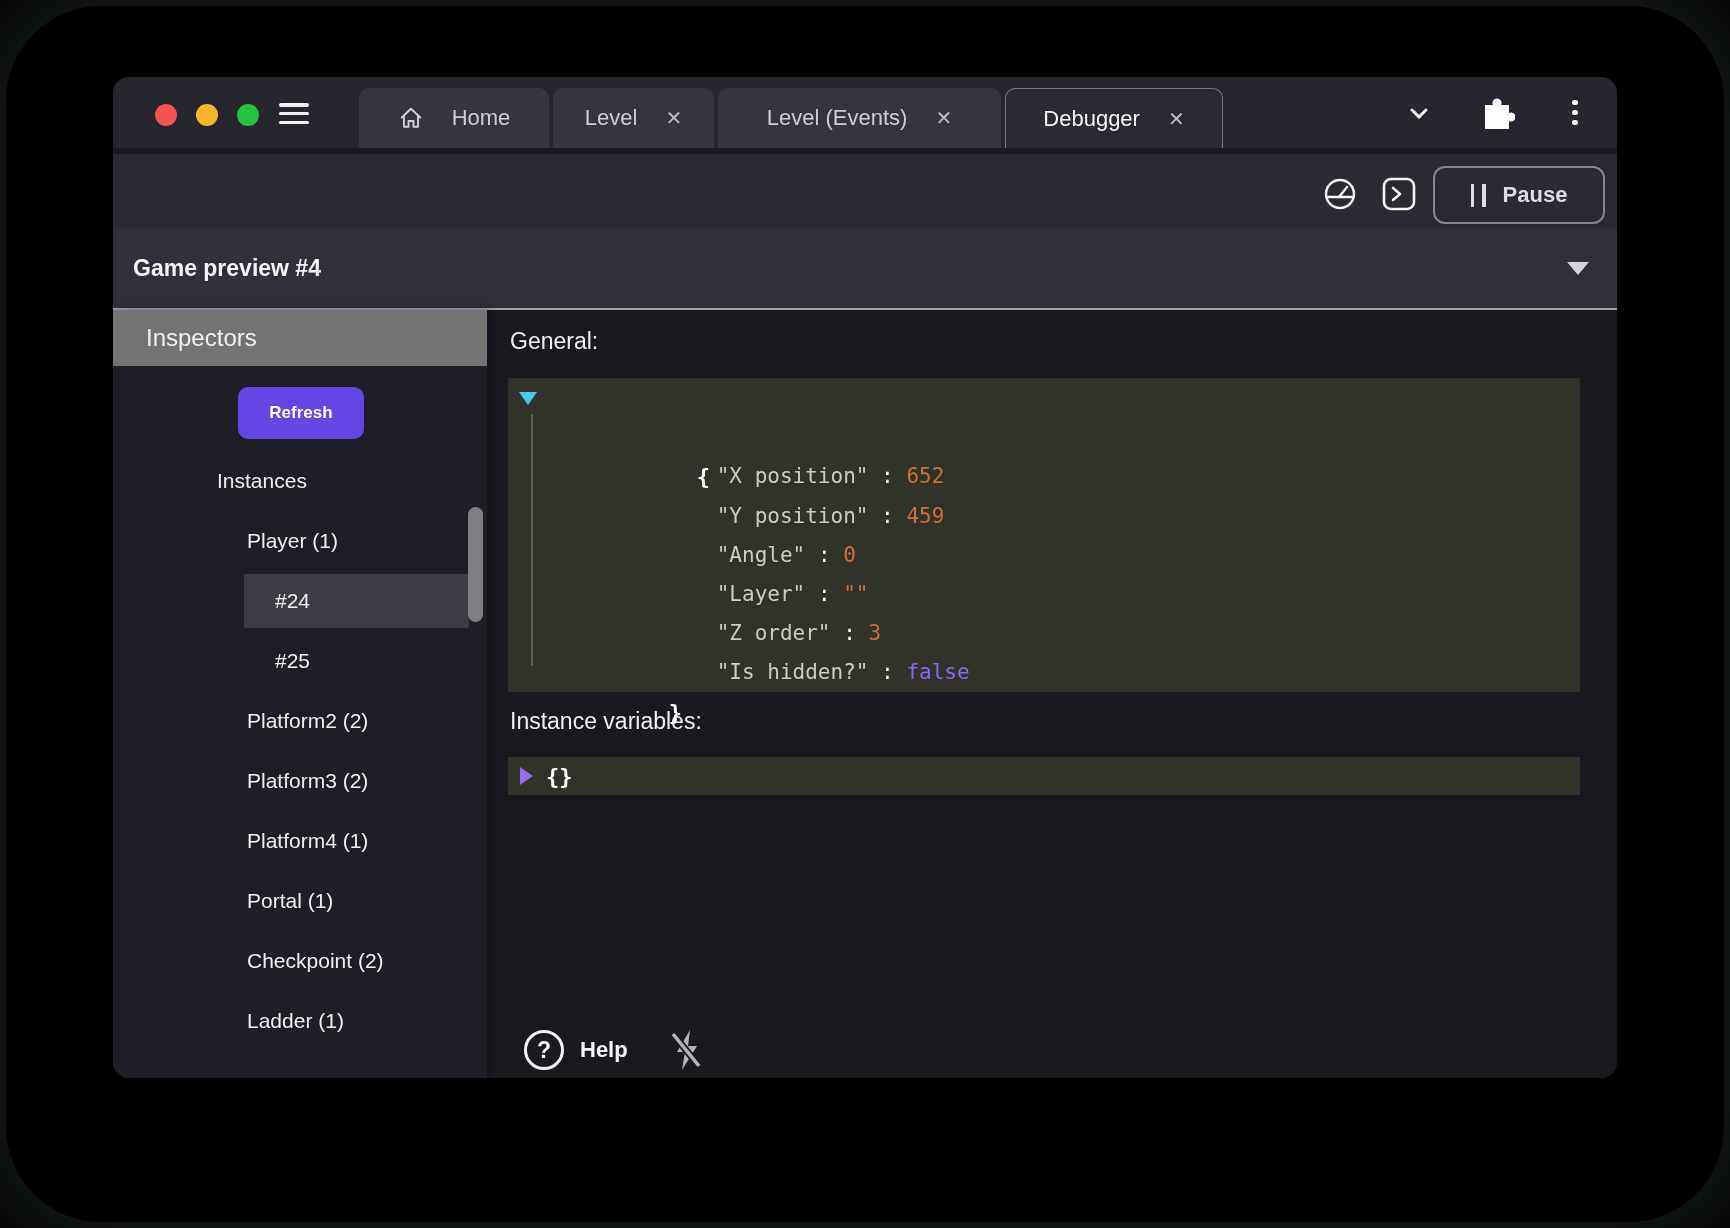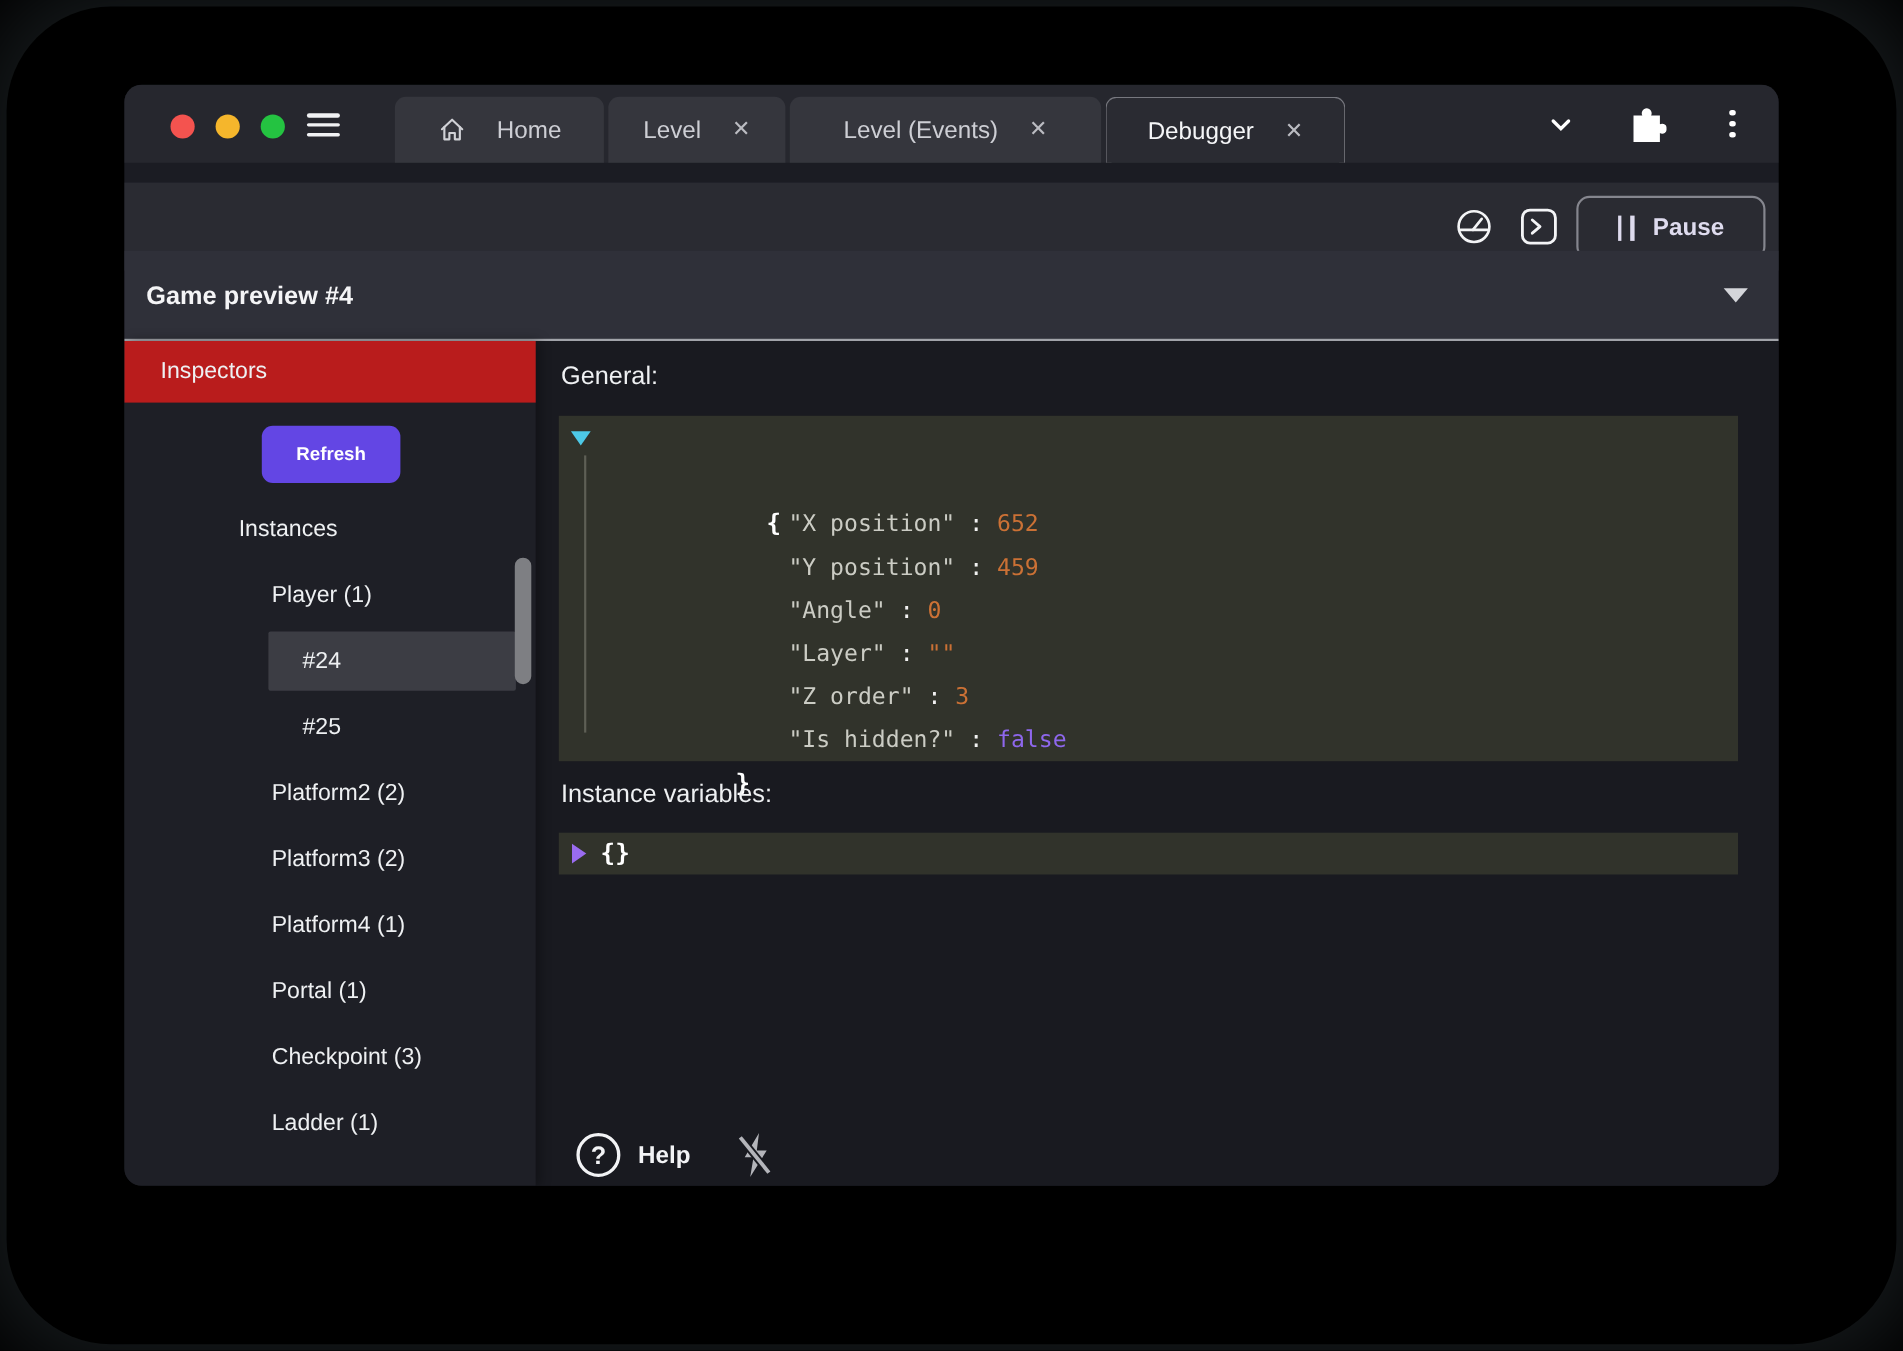--- a/index.html
+++ b/index.html
@@ -27,21 +27,21 @@
   .tab.w1{width:190px} .tab.w2{width:161px} .tab.w3{width:283px} .tab.w4{width:218px}
   .tab.active { background:#2a2b32; border:1.5px solid #77787f; border-bottom:none; color:#f5f6f8; }
   .tab .close { font-size:20px; color:#bbbcc2; line-height:1; }
   .home-ic { width:26px; height:26px; }
 
   .tb-right-ic { position:absolute; top:0; height:71px; display:flex; align-items:center; cursor:pointer; }
   .kebab { display:flex; flex-direction:column; gap:4.5px; }
   .kebab i { width:5.5px; height:5.5px; border-radius:50%; background:#fff; }
 
   
-  .toolbar { position:absolute; top:89px; left:0; right:0; height:80px; background:#2a2b32; }
+  .toolbar { position:absolute; top:77px; left:0; right:0; height:80px; background:#2a2b32; }
   .tool-ic { position:absolute; top:22px; cursor:pointer; }
   .pause-btn { position:absolute; left:1320px; top:12px; width:172px; height:58px;
                border:2px solid #85868e; border-radius:12px; background:transparent;
                display:flex; align-items:center; justify-content:center; cursor:pointer; }
   .pause-bars { display:flex; gap:8px; margin-right:17px; }
   .pause-bars i { width:3.5px; height:23px; background:#dedbee; }
   .pause-btn span { color:#dedbee; font-weight:700; font-size:22px; }
 
   
   .preview-bar { position:absolute; top:151px; left:0; right:0; height:82px; background:#2f3039;
@@ -50,22 +50,22 @@
                    color:#f4f4f6; font-size:23px; font-weight:600; }
   .preview-caret { position:absolute; left:1454px; top:34px; width:0; height:0;
                    border-left:11px solid transparent; border-right:11px solid transparent;
                    border-top:13px solid #d4d5da; cursor:pointer; }
 
   
   .content { position:absolute; top:233px; left:0; right:0; bottom:0; display:flex; }
 
   .sidebar { position:relative; width:374px; background:#1e1f26; z-index:2;
              box-shadow:4px 0 10px rgba(0,0,0,.35); }
-  .insp-header { height:56px; background:#b91c1c; display:flex; align-items:center;
-                 padding-left:33px; color:#eef0f2; font-size:21px; }
+  .insp-header { height:56px; background:#737373; display:flex; align-items:center;
+                 padding-left:33px; color:#eef0f2; font-size:24px; }
   .refresh-btn { position:absolute; left:125px; top:77px; width:126px; height:52px;
                  background:#6346e4; border:none; border-radius:10px; color:#ffffff;
                  font-weight:700; font-size:17px; font-family:inherit; cursor:pointer; }
   .side-list { position:absolute; top:141px; left:0; right:0; }
   .side-row { position:relative; height:60px; display:flex; align-items:center;
               color:#eef0f2; font-size:21px; cursor:pointer; }
   .side-row .label { position:relative; z-index:1; }
   .lvl0 { padding-left:104px; } .lvl1 { padding-left:134px; } .lvl2 { padding-left:162px; }
   .sel-bg { position:absolute; left:131px; top:3px; width:225px; height:54px;
             background:#3c3d44; border-radius:2px; }
@@ -217,21 +217,21 @@
           <div class="side-row lvl1">
             <span class="label">Platform3 (2)</span>
           </div>
           <div class="side-row lvl1">
             <span class="label">Platform4 (1)</span>
           </div>
           <div class="side-row lvl1">
             <span class="label">Portal (1)</span>
           </div>
           <div class="side-row lvl1">
-            <span class="label">Checkpoint (3)</span>
+            <span class="label">Checkpoint (2)</span>
           </div>
           <div class="side-row lvl1">
             <span class="label">Ladder (1)</span>
           </div>
         </div>
         <div class="side-scroll"></div>
       </div>
 
       <div class="main">
         <div class="section-label" style="top:18px">General:</div>

